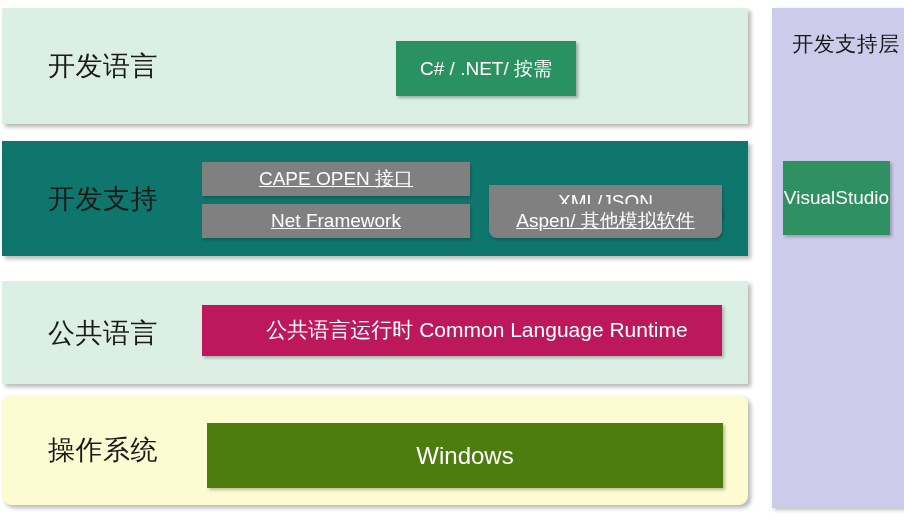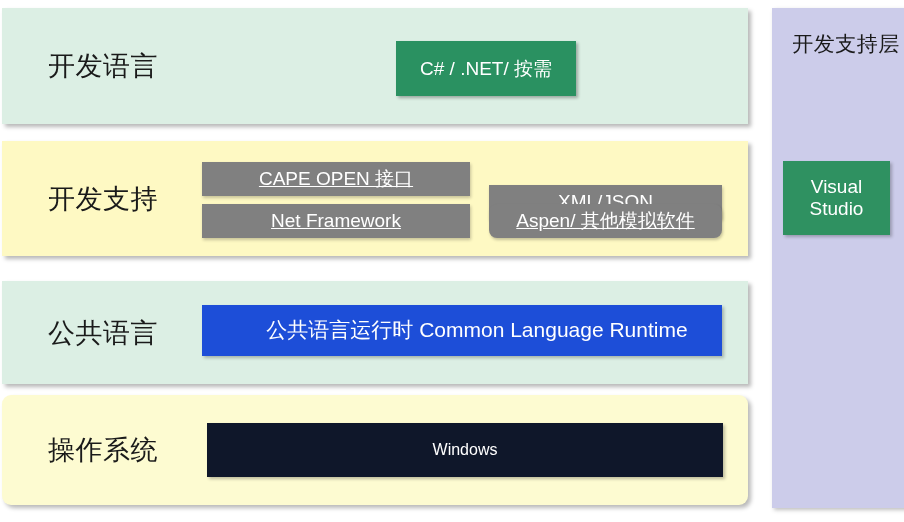--- a/index.html
+++ b/index.html
@@ -25,21 +25,21 @@
 
   
   .layer {
     position: absolute;
     left: 2px;
     width: 746px;
     box-shadow: 3px 3px 4px rgba(0,0,0,0.28);
     box-sizing: border-box;
   }
   .layer-1 { top: 8px;   height: 116px; background: #dcefe4; }
-  .layer-2 { top: 141px; height: 115px; background: #fef9c3; }
+  .layer-2 { top: 141px; height: 115px; background: #0f766e; }
   .layer-3 { top: 275px; height: 103px; background: #dcefe4; margin-top: 6px; }
   .layer-4 { top: 395px; height: 110px; background: #fdfbd1; border-radius: 9px; }
 
   .layer-label {
     position: absolute;
     left: 46px;
     top: 50%;
     transform: translateY(-50%);
     font-size: 27px;
     color: #1a1a1a;
@@ -82,34 +82,34 @@
   .grey-tr { left: 487px; top: 21px;  width: 233px; margin-top: 23px; }
   .grey-bl { left: 200px; top: 63px;  width: 268px; }
   .grey-br { left: 487px; top: 63px;  width: 233px; border-radius: 8px; }
 
   
   .box-clr {
     left: 200px;
     top: 24px;
     width: 520px;
     height: 51px;
-    background: #1d4ed8;
+    background: #be185d;
     font-size: 21px;
     box-shadow: 2px 2px 3px rgba(0,0,0,0.25);
     padding-left: 30px;
   }
 
   
   .box-windows {
     left: 205px;
     top: 28px;
     width: 516px;
-    height: 54px;
-    background: #0f172a;
-    font-size: 16px;
+    height: 65px;
+    background: #4d7c0f;
+    font-size: 24px;
     box-shadow: 2px 2px 3px rgba(0,0,0,0.25);
   }
 
   
   .support-panel {
     position: absolute;
     left: 772px;
     top: 8px;
     width: 148px;
     height: 500px;
@@ -127,21 +127,20 @@
     white-space: nowrap;
     letter-spacing: 0.5px;
   }
   .box-vs {
     left: 11px;
     top: 153px;
     width: 107px;
     height: 74px;
     background: #2f9161;
     font-size: 19px;
-    flex-direction: column;
     box-shadow: 2px 2px 3px rgba(0,0,0,0.25);
   }
   .box-vs span { display: block; }
 </style>
 </head>
 <body>
 
 <div id="diagram">
 
   <div class="layer layer-1">

